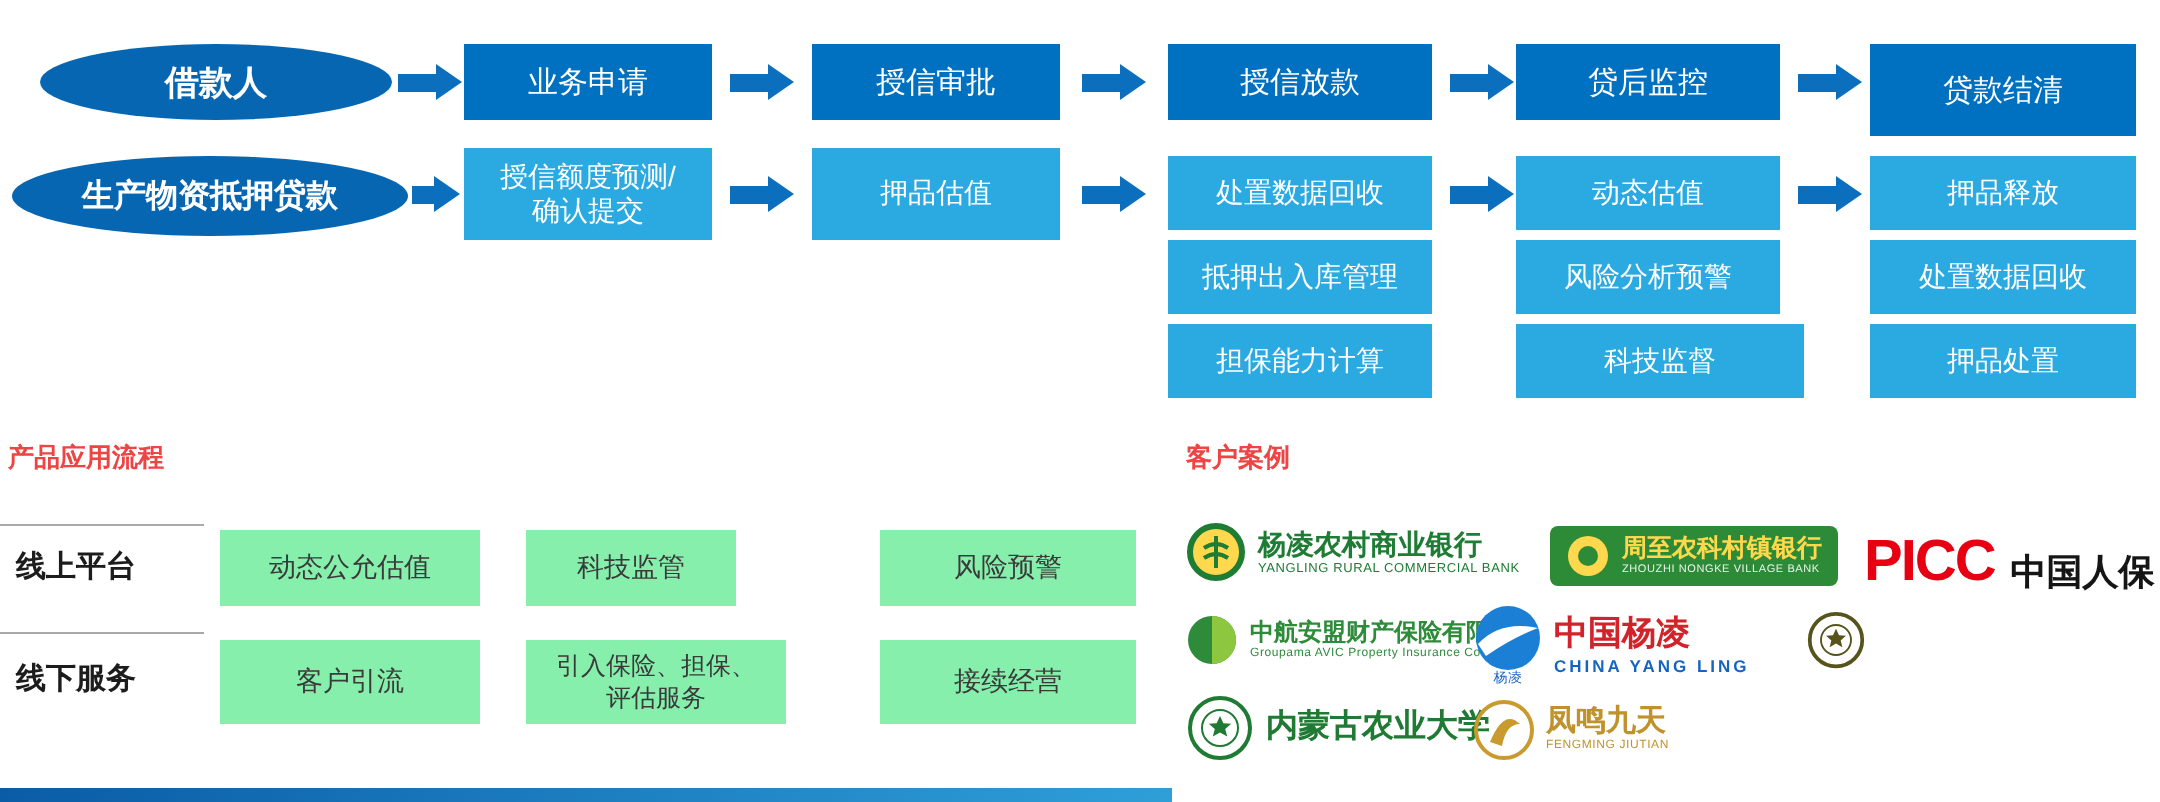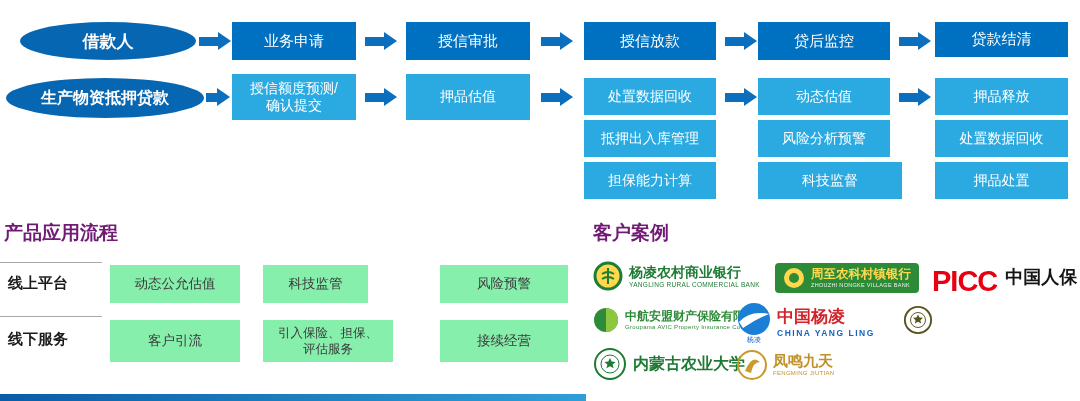--- a/index.html
+++ b/index.html
@@ -5,21 +5,21 @@
   *{margin:0;padding:0;box-sizing:border-box}
   html,body{width:1080px;height:401px}
   body{position:relative;background:#fff;font-family:"Liberation Sans","DejaVu Sans",sans-serif;overflow:hidden}
   .ellipse{position:absolute;border-radius:50%;background:#0766b1;color:#fff;display:flex;align-items:center;justify-content:center;font-weight:bold;text-align:center}
   .main-box{position:absolute;background:#0070c0;color:#fff;display:flex;align-items:center;justify-content:center;font-size:15px}
   .sub-box{position:absolute;background:#2baae2;color:#fff;display:flex;align-items:center;justify-content:center;font-size:14px;text-align:center;white-space:pre-line;line-height:1.25}
   .arrow{position:absolute;display:flex;align-items:center;transform:translateY(-50%)}
   .arrow .bar{display:block;height:9px;width:19px;background:#0b6fbe}
   .arrow.short .bar{width:11px}
   .arrow .head{display:block;width:0;height:0;border-top:9px solid transparent;border-bottom:9px solid transparent;border-left:13px solid #0b6fbe}
-  .section-title{position:absolute;font-size:19px;font-weight:bold;color:#701a75}
+  .section-title{position:absolute;font-size:13px;font-weight:bold;color:#ef4444}
   .row-label{position:absolute;font-size:15px;font-weight:bold;color:#1c1c1c;display:flex;align-items:center;padding-left:8px;border-top:1px solid #a9a9a9}
   .gray-box{position:absolute;background:#86efac;color:#3a3a3a;display:flex;align-items:center;justify-content:center;font-size:13.5px;text-align:center;white-space:pre-line;line-height:1.3}
   .logo{position:absolute;display:flex;align-items:center;gap:6px}
   .licon{display:flex;flex-direction:column;align-items:center;line-height:1}
   .ltext{display:flex;flex-direction:column;line-height:1.2}
   .lname{font-weight:bold}
   .lsub{font-size:6.5px;letter-spacing:.3px}
   .serif{font-family:"Liberation Serif","DejaVu Serif",serif}
   .banner{background:#2d8a36;border-radius:4px;padding:4px 8px}
   .bottom-bar{position:absolute;left:0;top:394px;width:586px;height:7px;background:linear-gradient(90deg,#0a5ca6,#2f9fd8)}
@@ -82,21 +82,21 @@
 <div class="main-box" style="left:584px;top:22px;width:132px;height:38px">授信放款</div>
 <div class="sub-box" style="left:584px;top:78px;width:132px;height:37px">处置数据回收</div>
 <div class="sub-box" style="left:584px;top:120px;width:132px;height:37px">抵押出入库管理</div>
 <div class="sub-box" style="left:584px;top:162px;width:132px;height:37px">担保能力计算</div>
 
 <div class="main-box" style="left:758px;top:22px;width:132px;height:38px">贷后监控</div>
 <div class="sub-box" style="left:758px;top:78px;width:132px;height:37px">动态估值</div>
 <div class="sub-box" style="left:758px;top:120px;width:132px;height:37px">风险分析预警</div>
 <div class="sub-box" style="left:758px;top:162px;width:144px;height:37px">科技监督</div>
 
-<div class="main-box" style="left:935px;top:22px;width:133px;height:35px">贷款结清</div>
+<div class="main-box" style="left:935px;top:22px;width:133px;height:46px">贷款结清</div>
 <div class="sub-box" style="left:935px;top:78px;width:133px;height:37px">押品释放</div>
 <div class="sub-box" style="left:935px;top:120px;width:133px;height:37px">处置数据回收</div>
 <div class="sub-box" style="left:935px;top:162px;width:133px;height:37px">押品处置</div>
 
 <div class="section-title" style="left:4px;top:220px">产品应用流程</div>
 
 <div class="row-label" style="left:0;top:262px;width:102px;height:42px">线上平台</div>
 <div class="gray-box" style="left:110px;top:265px;width:130px;height:38px">动态公允估值</div>
 <div class="gray-box" style="left:263px;top:265px;width:105px;height:38px">科技监管</div>
 <div class="gray-box" style="left:440px;top:265px;width:128px;height:38px">风险预警</div>
@@ -128,21 +128,21 @@
         <circle cx="11" cy="11" r="10" fill="#ffd84d"></circle>
         <circle cx="11" cy="11" r="5" fill="#2d8a36"></circle>
       </svg>
   </span>
   <span class="ltext">
     <span class="lname" style="color:#ffd84d;font-size:12.5px">周至农科村镇银行</span>
     <span class="lsub" style="color:#eaf6ec;font-size:5.5px">ZHOUZHI NONGKE VILLAGE BANK</span>
   </span>
 </div>
 
-<div class="logo" style="left:932px;top:265px;align-items:flex-start;gap:8px">
+<div class="logo" style="left:932px;top:265px;align-items:flex-end;gap:8px">
   <span class="lname" style="color:#e60012;font-size:29px;letter-spacing:-1px">PICC</span>
   <span class="lname" style="color:#151515;font-size:18px">中国人保</span>
 </div>
 
 <div class="logo" style="left:593px;top:307px">
   <span class="licon">
     <svg width="26" height="26" viewBox="0 0 26 26">
         <circle cx="13" cy="13" r="12" fill="#2e8b3a"></circle>
         <path d="M13 1 A12 12 0 0 1 13 25 Z" fill="#8dc63f"></path>
       </svg>

